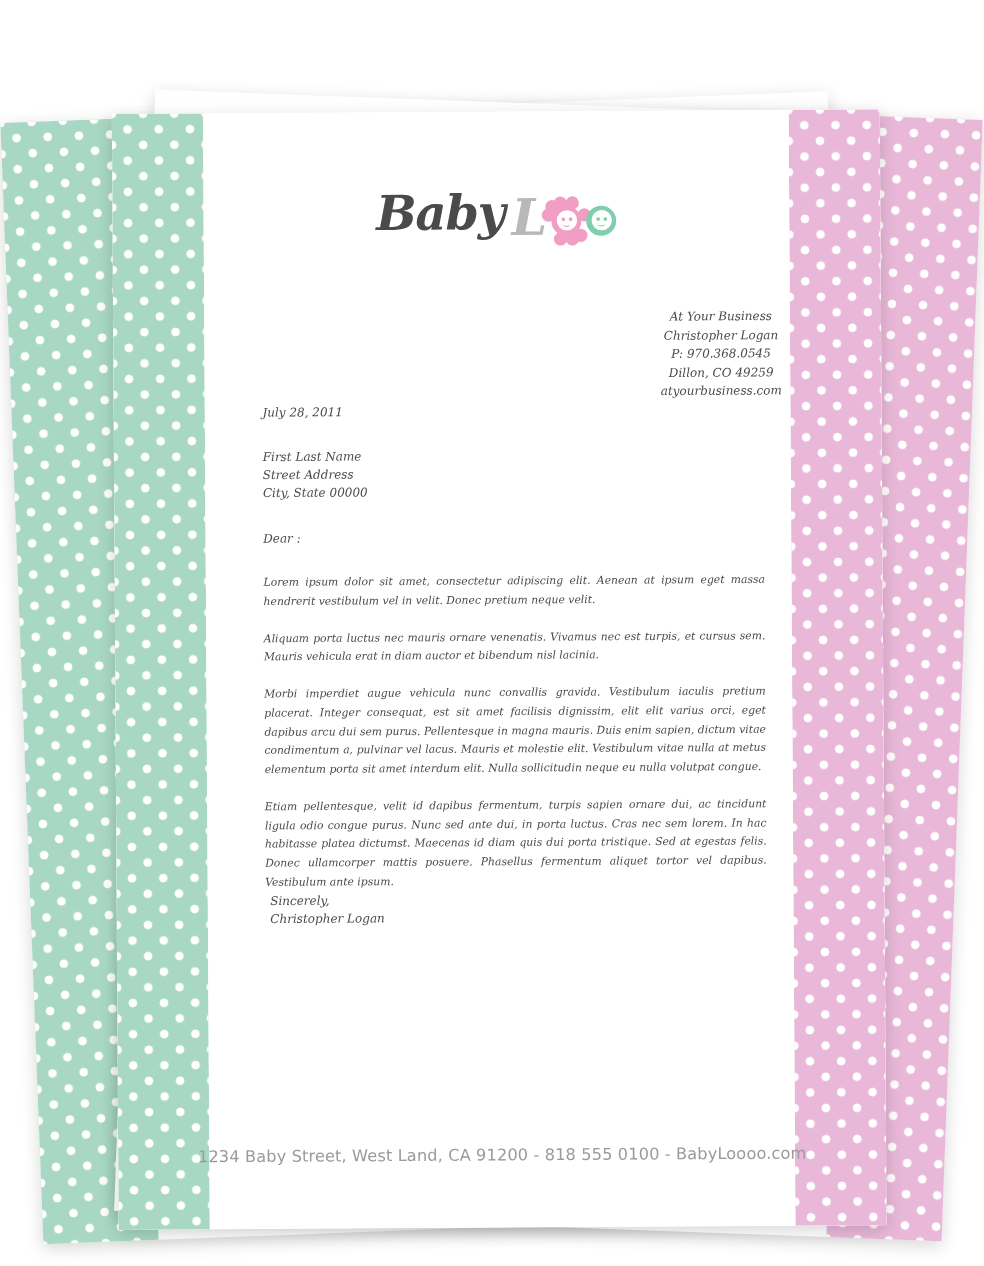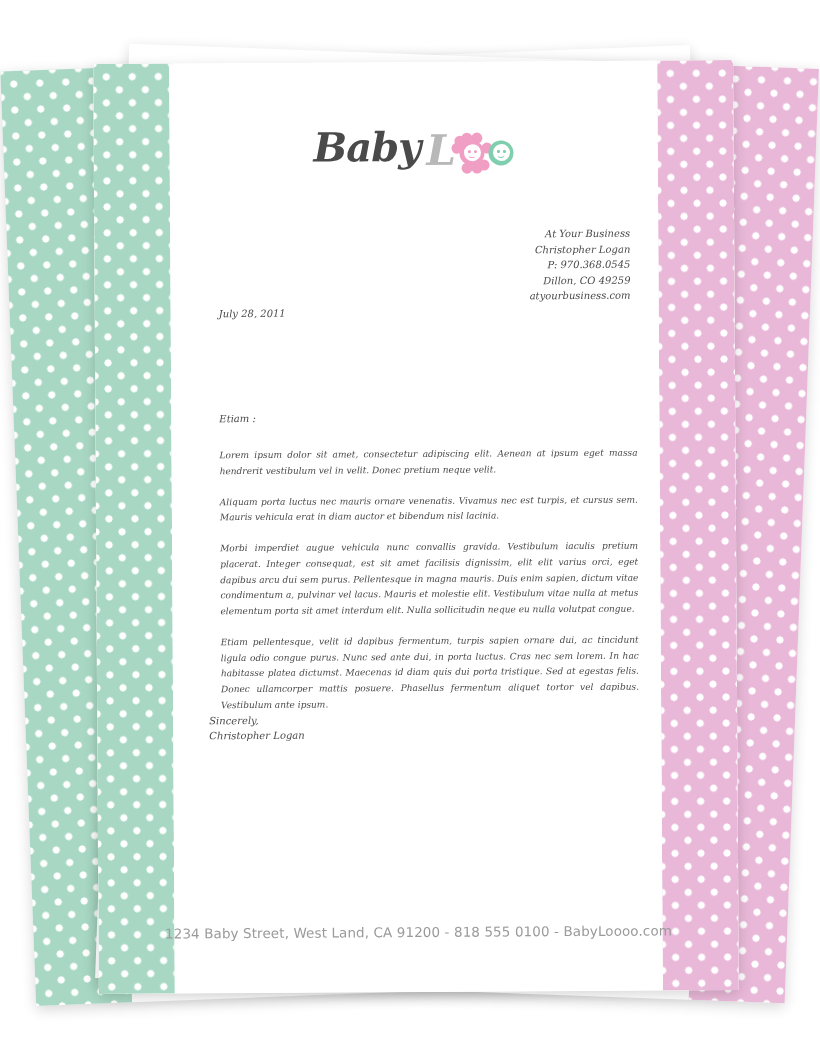--- a/index.html
+++ b/index.html
@@ -7,20 +7,21 @@
     margin: 0; padding: 0;
     width: 820px; height: 1055px;
     background: #ffffff;
     font-family: "Liberation Sans", sans-serif;
     overflow: hidden;
   }
   #stage {
     position: relative;
     width: 820px; height: 787px;
     background: transparent;
+    margin-top: 31px;
   }
 
   
   .sheet {
     position: absolute;
     background: #ffffff;
     box-shadow: 0 4px 14px rgba(0,0,0,0.16);
   }
 
   
@@ -157,25 +158,25 @@
 
   
   .hand {
     font-family: "DejaVu Serif", serif;
     font-style: italic;
     color: #4a4a4a;
   }
 
   .sender {
     position: absolute;
-    right: 28px;
+    right: 7px;
     top: 165px;
     font-size: 10px;
     line-height: 1.55;
-    text-align: right;
+    text-align: center;
   }
   .letter-date {
     position: absolute;
     left: 48px; top: 245px;
     font-size: 10px;
   }
   .recipient {
     position: absolute;
     left: 48px; top: 280px;
     font-size: 10px;
@@ -189,21 +190,21 @@
   .body-copy {
     position: absolute;
     left: 48px; right: 22px; top: 385px;
     font-size: 9px;
     line-height: 1.75;
     text-align: justify;
   }
   .body-copy p { margin: 0 0 15px 0; }
   .closing {
     position: absolute;
-    left: 36px; top: 650px;
+    left: 52px; top: 650px;
     font-size: 10px;
     line-height: 1.5;
   }
 
   .footer {
     position: absolute;
     left: 0; right: 0;
     bottom: 52px;
     text-align: center;
     font-family: "DejaVu Sans", sans-serif;
@@ -277,22 +278,27 @@
       <div class="sender hand">
         <div>At Your Business</div>
         <div>Christopher Logan</div>
         <div>P: 970.368.0545</div>
         <div>Dillon, CO 49259</div>
         <div>atyourbusiness.com</div>
       </div>
 
       <div class="letter-date hand">July 28, 2011</div>
 
-
-      <div class="salutation hand">Etiam :</div>
+      <div class="recipient hand">
+        <div>First Last Name</div>
+        <div>Street Address</div>
+        <div>City, State 00000</div>
+      </div>
+
+      <div class="salutation hand">Dear :</div>
 
       <div class="body-copy hand">
         <p>Lorem ipsum dolor sit amet, consectetur adipiscing elit. Aenean at ipsum eget massa hendrerit vestibulum vel in velit. Donec pretium neque velit.</p>
         <p>Aliquam porta luctus nec mauris ornare venenatis. Vivamus nec est turpis, et cursus sem. Mauris vehicula erat in diam auctor et bibendum nisl lacinia.</p>
         <p>Morbi imperdiet augue vehicula nunc convallis gravida. Vestibulum iaculis pretium placerat. Integer consequat, est sit amet facilisis dignissim, elit elit varius orci, eget dapibus arcu dui sem purus. Pellentesque in magna mauris. Duis enim sapien, dictum vitae condimentum a, pulvinar vel lacus. Mauris et molestie elit. Vestibulum vitae nulla at metus elementum porta sit amet interdum elit. Nulla sollicitudin neque eu nulla volutpat congue.</p>
         <p>Etiam pellentesque, velit id dapibus fermentum, turpis sapien ornare dui, ac tincidunt ligula odio congue purus. Nunc sed ante dui, in porta luctus. Cras nec sem lorem. In hac habitasse platea dictumst. Maecenas id diam quis dui porta tristique. Sed at egestas felis. Donec ullamcorper mattis posuere. Phasellus fermentum aliquet tortor vel dapibus. Vestibulum ante ipsum.</p>
       </div>
 
       <div class="closing hand">
         <div>Sincerely,</div>

